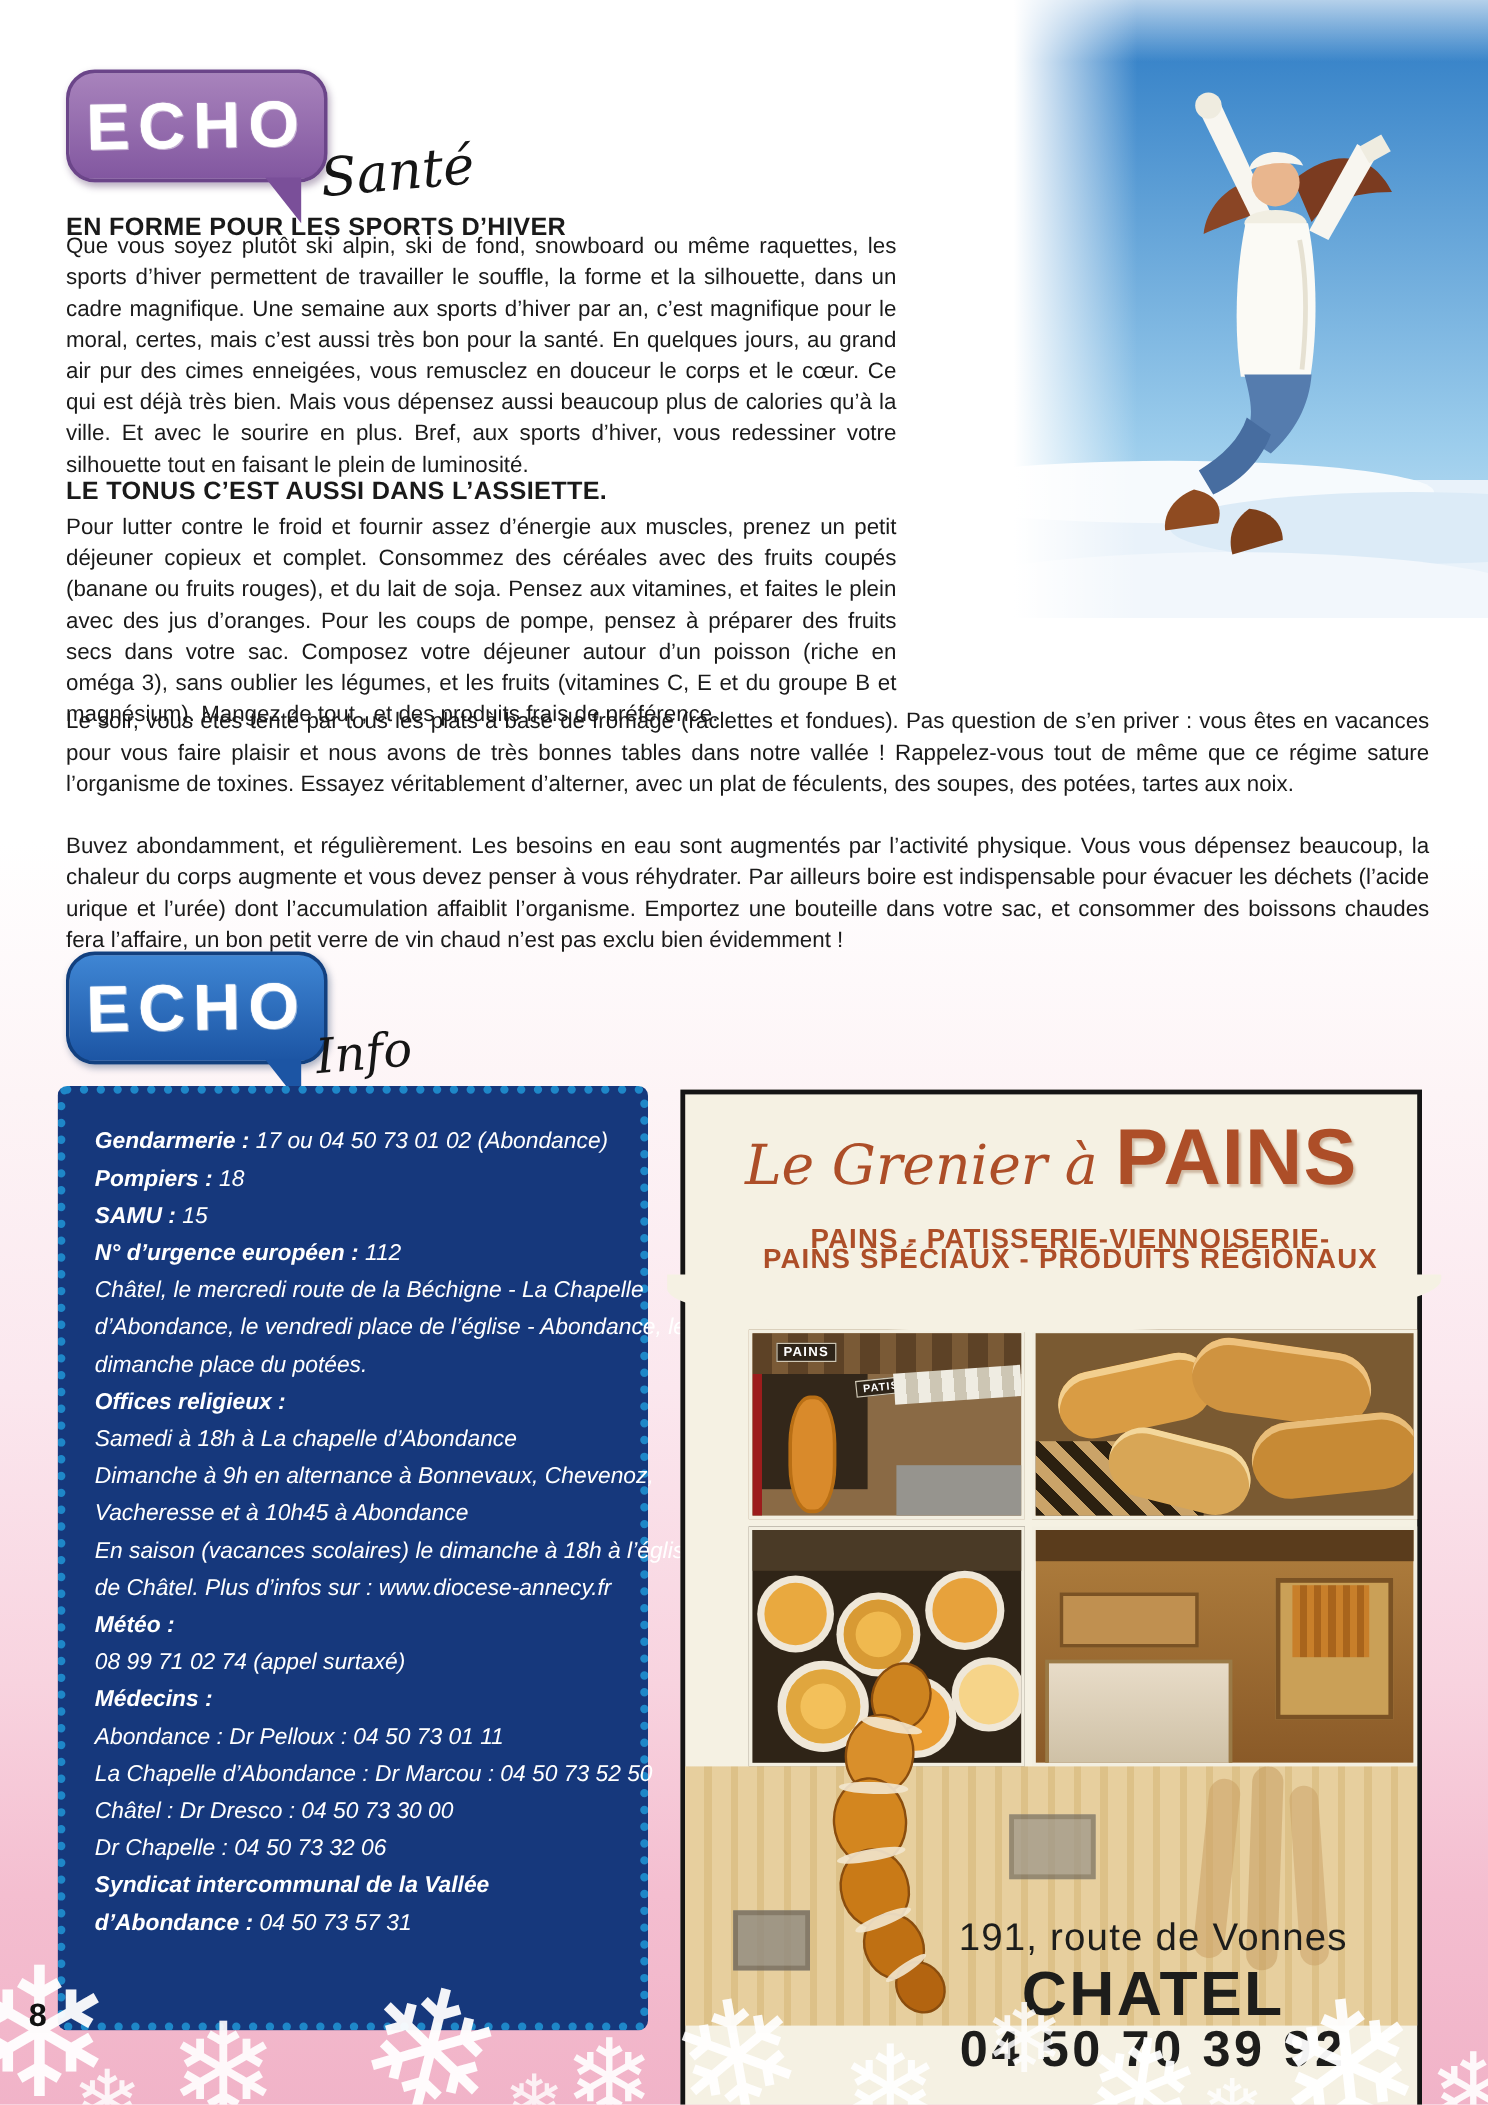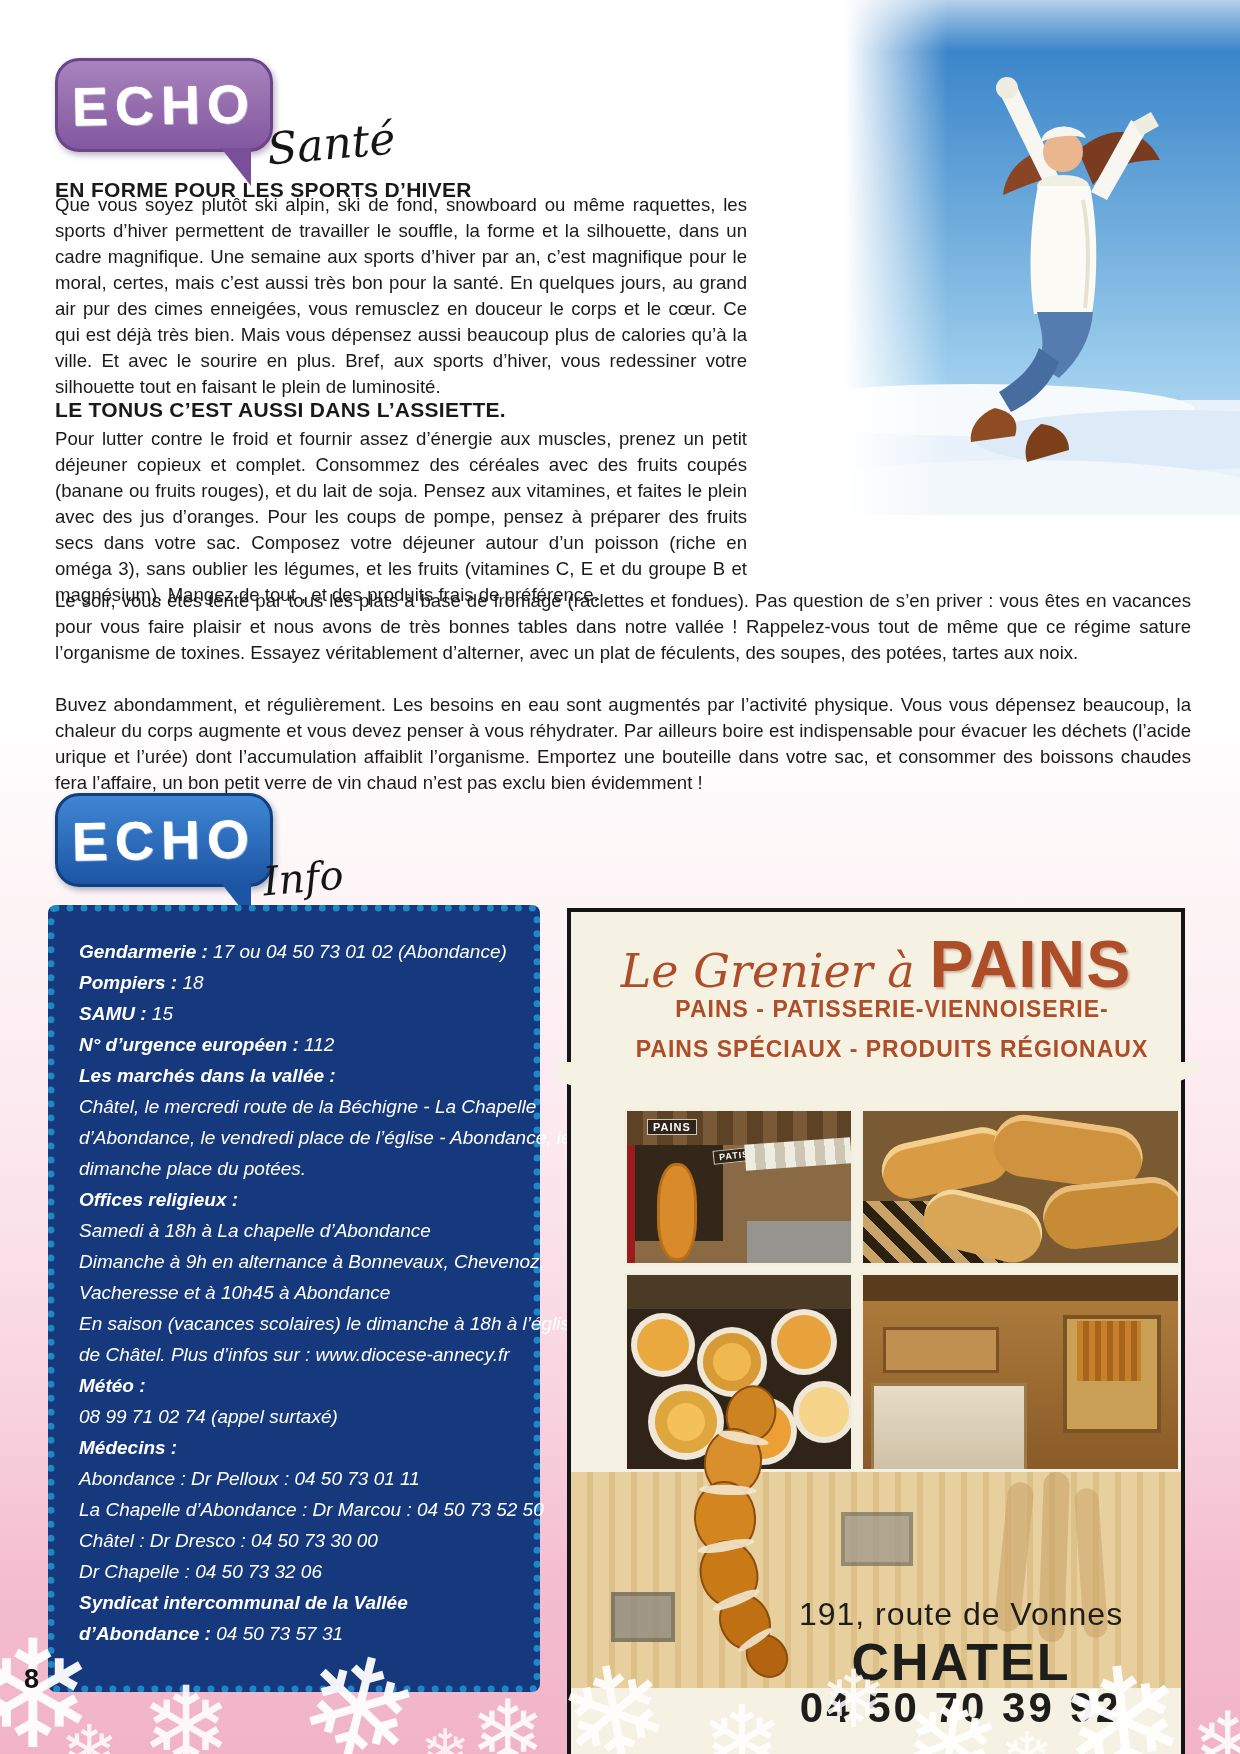--- a/index.html
+++ b/index.html
@@ -110,21 +110,20 @@
     </div>
     <div class="tail blue" style="left:166px;top:90px;"></div>
     <span class="script" style="left:208px;top:62px;font-size:40px;">Info</span>
   </div>
 
   <div class="infobox">
     <p class="il"><span class="ib">Gendarmerie :</span><span> 17 ou 04 50 73 01 02 (Abondance)</span></p>
     <p class="il"><span class="ib">Pompiers :</span><span> 18</span></p>
     <p class="il"><span class="ib">SAMU :</span><span> 15</span></p>
     <p class="il"><span class="ib">N° d’urgence  européen :</span><span> 112</span></p>
-    <p class="il"><span class="ib">Les marchés dans la vallée :</span><span></span></p>
     <p class="il"><span class="ib"></span><span>Châtel, le mercredi route de la Béchigne - La Chapelle</span></p>
     <p class="il"><span class="ib"></span><span>d’Abondance, le vendredi place de l’église - Abondance, le</span></p>
     <p class="il"><span class="ib"></span><span>dimanche place du potées.</span></p>
     <p class="il"><span class="ib">Offices religieux :</span><span></span></p>
     <p class="il"><span class="ib"></span><span>Samedi à 18h  à La chapelle d’Abondance</span></p>
     <p class="il"><span class="ib"></span><span>Dimanche à 9h en alternance à Bonnevaux, Chevenoz,</span></p>
     <p class="il"><span class="ib"></span><span>Vacheresse  et à 10h45 à Abondance</span></p>
     <p class="il"><span class="ib"></span><span>En saison (vacances scolaires) le dimanche à 18h à l’église</span></p>
     <p class="il"><span class="ib"></span><span>de Châtel. Plus d’infos sur : www.diocese-annecy.fr</span></p>
     <p class="il"><span class="ib">Météo :</span><span></span></p>
@@ -135,21 +134,21 @@
     <p class="il"><span class="ib"></span><span>Châtel : Dr Dresco : 04 50 73 30 00</span></p>
     <p class="il"><span class="ib"></span><span>Dr Chapelle : 04 50 73 32 06</span></p>
     <p class="il"><span class="ib">Syndicat intercommunal de la Vallée</span><span></span></p>
     <p class="il"><span class="ib">d’Abondance :</span><span> 04 50 73 57 31</span></p>
   </div>
 
   <div class="ad">
     <div class="ad-titlerow">
       <span class="ad-script">Le Grenier à </span><span class="ad-big">PAINS</span>
     </div>
-    <div class="ad-sub" style="top:84px;">PAINS - PATISSERIE-VIENNOISERIE-</div>
+    <div class="ad-sub" style="top:107px;">PAINS - PATISSERIE-VIENNOISERIE-</div>
     <div class="ad-sub" style="top:124px;">PAINS SPÉCIAUX - PRODUITS RÉGIONAUX</div>
 
     <div class="wave"></div>
 
     <div class="ph" style="left:53px;top:196px;width:230px;height:158px;background:#8a6a45;">
       <div class="abs" style="left:0;top:0;width:230px;height:34px;background:repeating-linear-gradient(90deg,#5d4226 0 16px,#7a5a36 16px 30px);"></div>
       <div class="abs" style="left:6px;top:34px;width:90px;height:96px;background:#33271a;"></div>
       <div class="abs" style="left:0;top:34px;width:8px;height:124px;background:#9c1c1c;"></div>
       <span class="sign" style="left:20px;top:8px;font-size:11px;">PAINS</span>
       <span class="sign" style="left:86px;top:36px;font-size:9px;transform:rotate(-6deg);">PATISSERIE</span>

